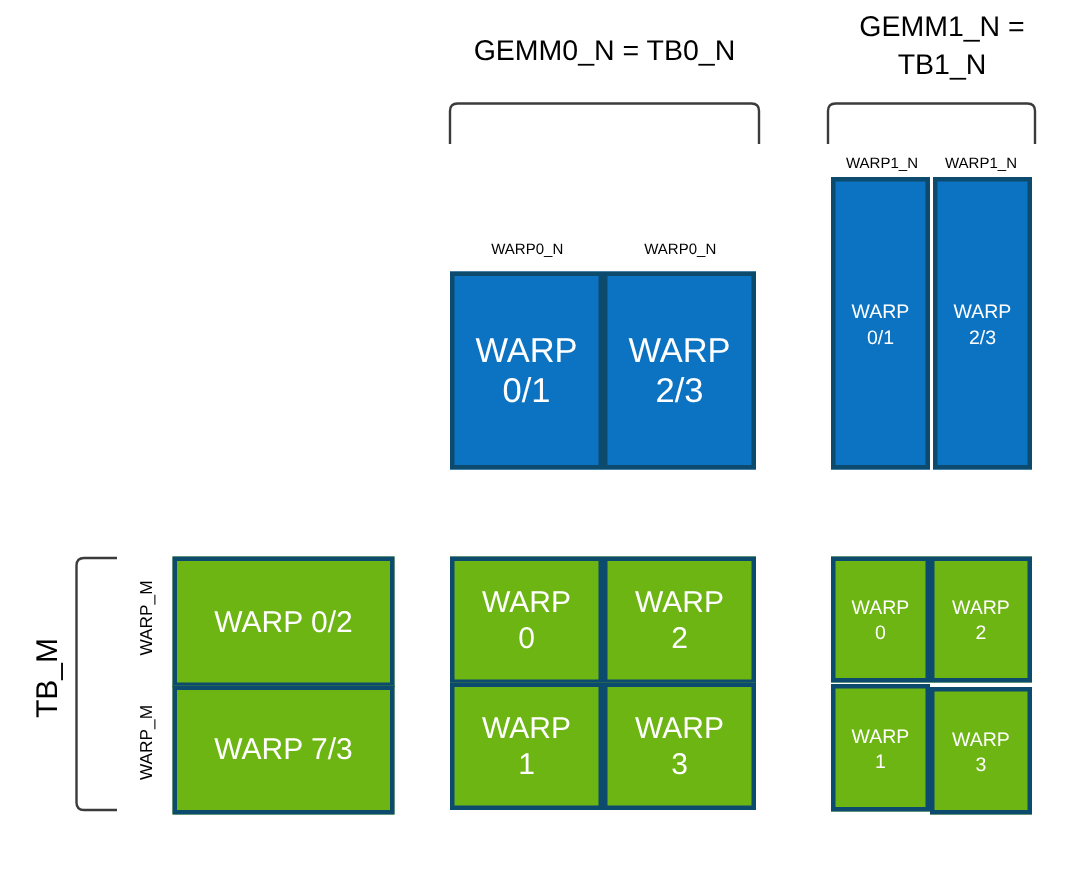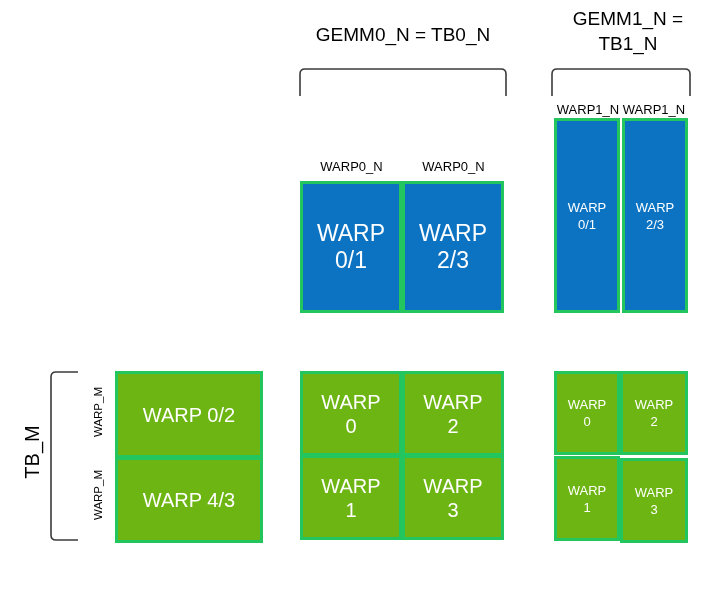--- a/index.html
+++ b/index.html
@@ -28,21 +28,21 @@
     font-size: 19px;
     line-height: 25px;
     text-align: center;
     white-space: pre-line;
     font-family: "Liberation Sans", sans-serif;
   }
 
   
   .small-label {
     color: #000000;
-    font-size: 13px;
+    font-size: 10px;
     line-height: 14px;
     text-align: center;
     white-space: nowrap;
     font-family: "Liberation Sans", sans-serif;
   }
   .vlabel {
     color: #000000;
     font-size: 11.5px;
     line-height: 14px;
     white-space: nowrap;
@@ -71,21 +71,21 @@
   }
 
   
   .cell {
     box-sizing: border-box;
     display: flex;
     align-items: center;
     justify-content: center;
     text-align: center;
     color: #ffffff;
-    border: 3px solid #22c55e;
+    border: 3px solid #0c4a6e;
     font-family: "Liberation Sans", sans-serif;
     white-space: pre-line;
   }
   .cell.blue  { background: #0c73c2; }
   .cell.green { background: #6cb512; }
 
   .txt-lg  { font-size: 23px; line-height: 27px; }
   .txt-md  { font-size: 20px; line-height: 24px; }
   .txt-sm  { font-size: 13px; line-height: 17px; }
 </style>
@@ -126,21 +126,21 @@
   <div class="abs tbm-label" style="left:-8px; top:440px; width:80px;">TB_M</div>
 
   <svg class="abs bracket" style="left:48px; top:370px;" width="32" height="172" viewBox="0 0 32 172">
     <path d="M30,2 L8,2 Q3,2 3,7 L3,165 Q3,170 8,170 L30,170"></path>
   </svg>
 
   <div class="abs vlabel" style="left:58px; top:405px; width:80px;">WARP_M</div>
   <div class="abs vlabel" style="left:58px; top:488px; width:80px;">WARP_M</div>
 
   <div class="abs cell green txt-md" style="left:115px; top:371px; width:148px; height:87px;">WARP 0/2</div>
-  <div class="abs cell green txt-md" style="left:115px; top:457px; width:148px; height:86px;">WARP 4/3</div>
+  <div class="abs cell green txt-md" style="left:115px; top:457px; width:148px; height:86px;">WARP 7/3</div>
 
   <div class="abs cell green txt-md" style="left:300px; top:371px; width:102px; height:85px;">WARP
 0</div>
   <div class="abs cell green txt-md" style="left:402px; top:371px; width:102px; height:85px;">WARP
 2</div>
   <div class="abs cell green txt-md" style="left:300px; top:455px; width:102px; height:85px;">WARP
 1</div>
   <div class="abs cell green txt-md" style="left:402px; top:455px; width:102px; height:85px;">WARP
 3</div>
 

